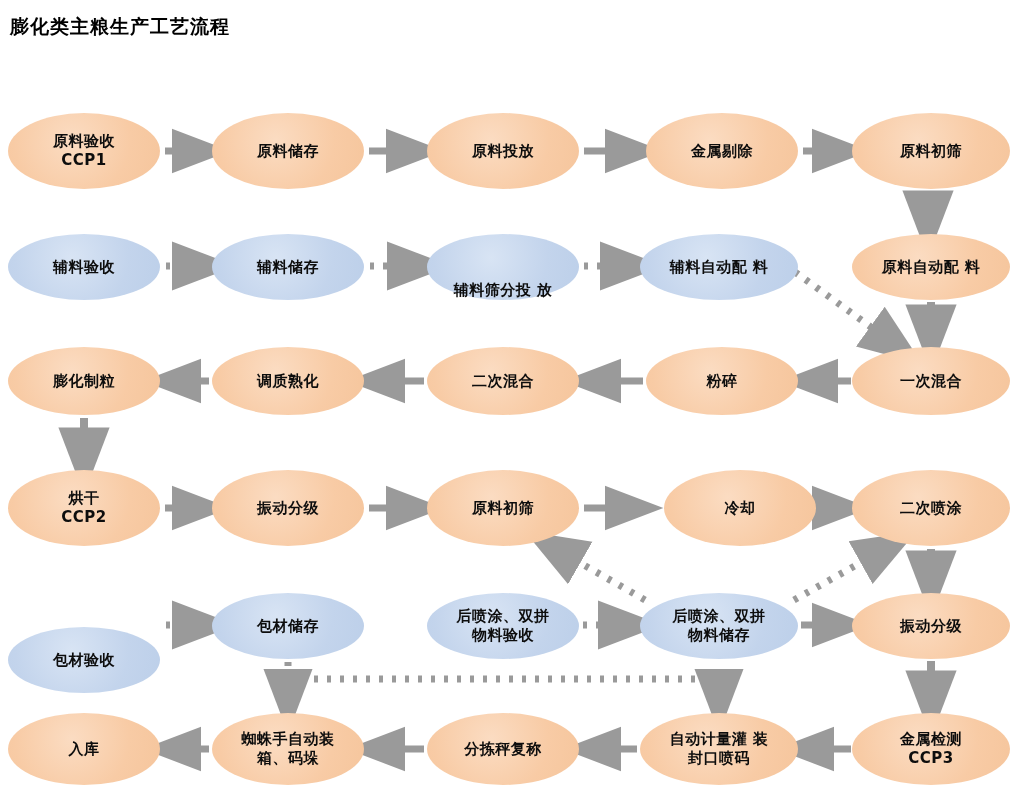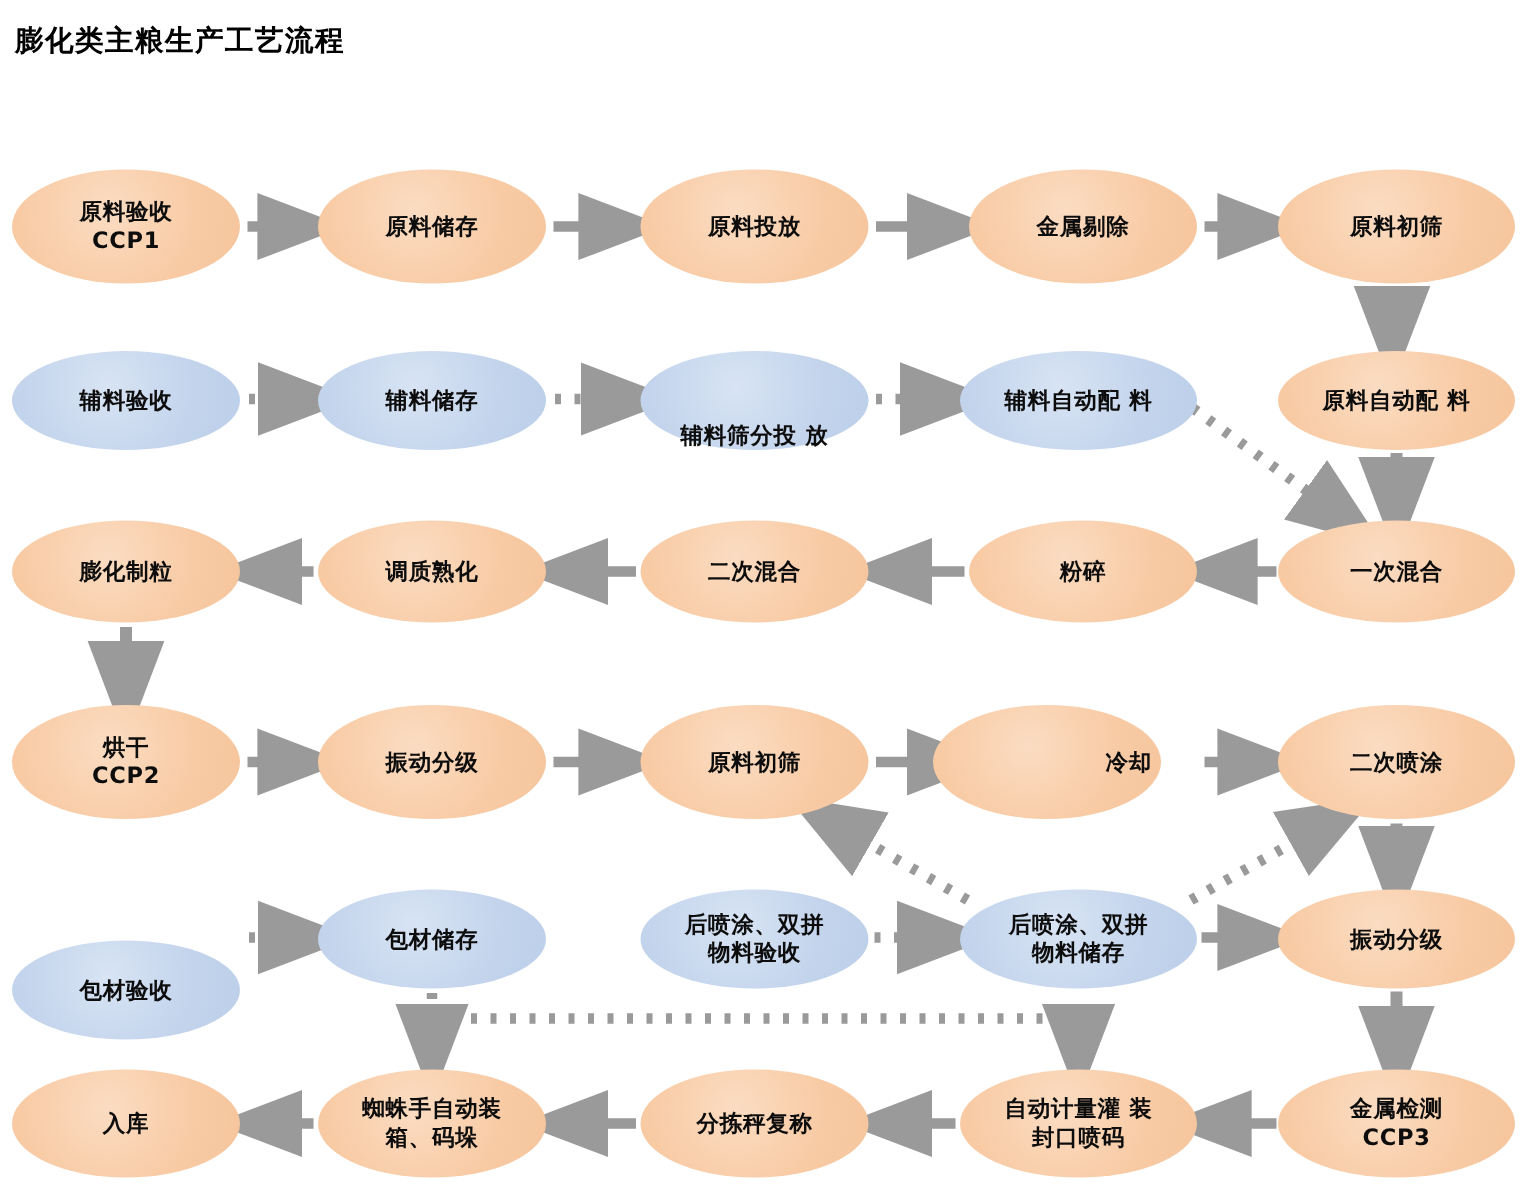--- a/index.html
+++ b/index.html
@@ -248,21 +248,21 @@
   <div class="node orange" style="left:8px;  top:470px; width:152px; height:76px;">
     <span class="label">烘干
 CCP2</span>
   </div>
   <div class="node orange" style="left:212px; top:470px; width:152px; height:76px;">
     <span class="label">振动分级</span>
   </div>
   <div class="node orange" style="left:427px; top:470px; width:152px; height:76px;">
     <span class="label">原料初筛</span>
   </div>
-  <div class="node orange" style="left:622px; top:470px; width:152px; height:76px;justify-content:flex-end;">
+  <div class="node orange" style="left:664px; top:470px; width:152px; height:76px;">
     <span class="label">冷却</span>
   </div>
   <div class="node orange" style="left:852px; top:470px; width:158px; height:76px;">
     <span class="label">二次喷涂</span>
   </div>
 
   <div class="node blue" style="left:8px;  top:627px; width:152px; height:66px;">
     <span class="label">包材验收</span>
   </div>
   <div class="node blue" style="left:212px; top:593px; width:152px; height:66px;">

